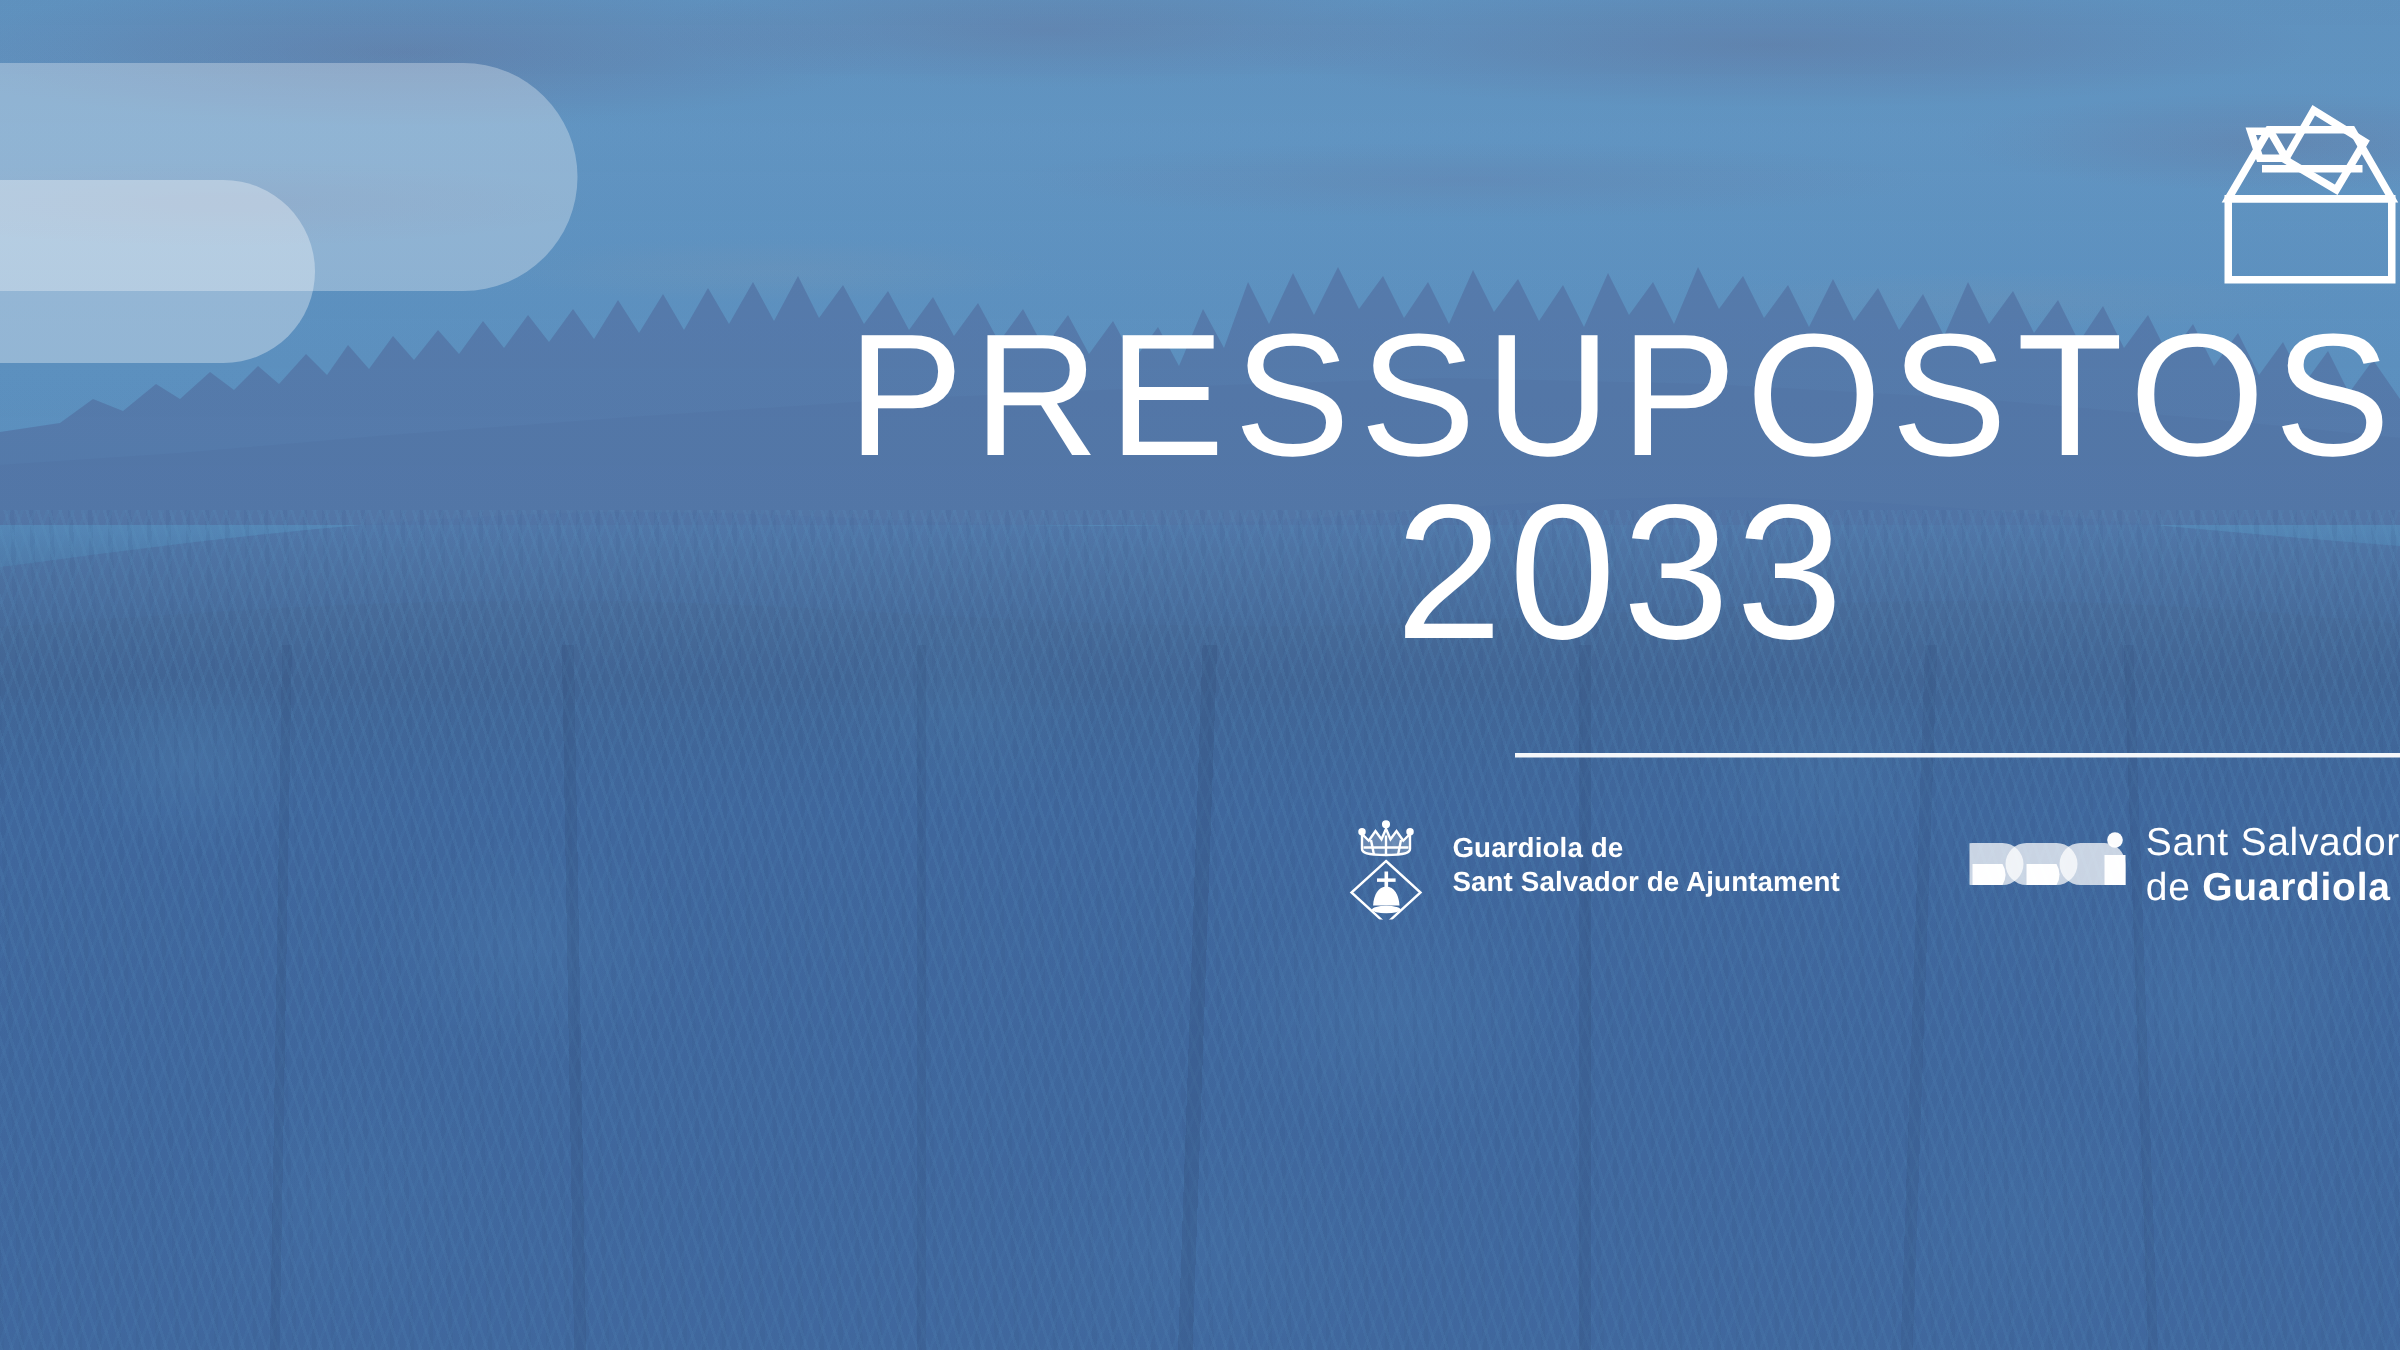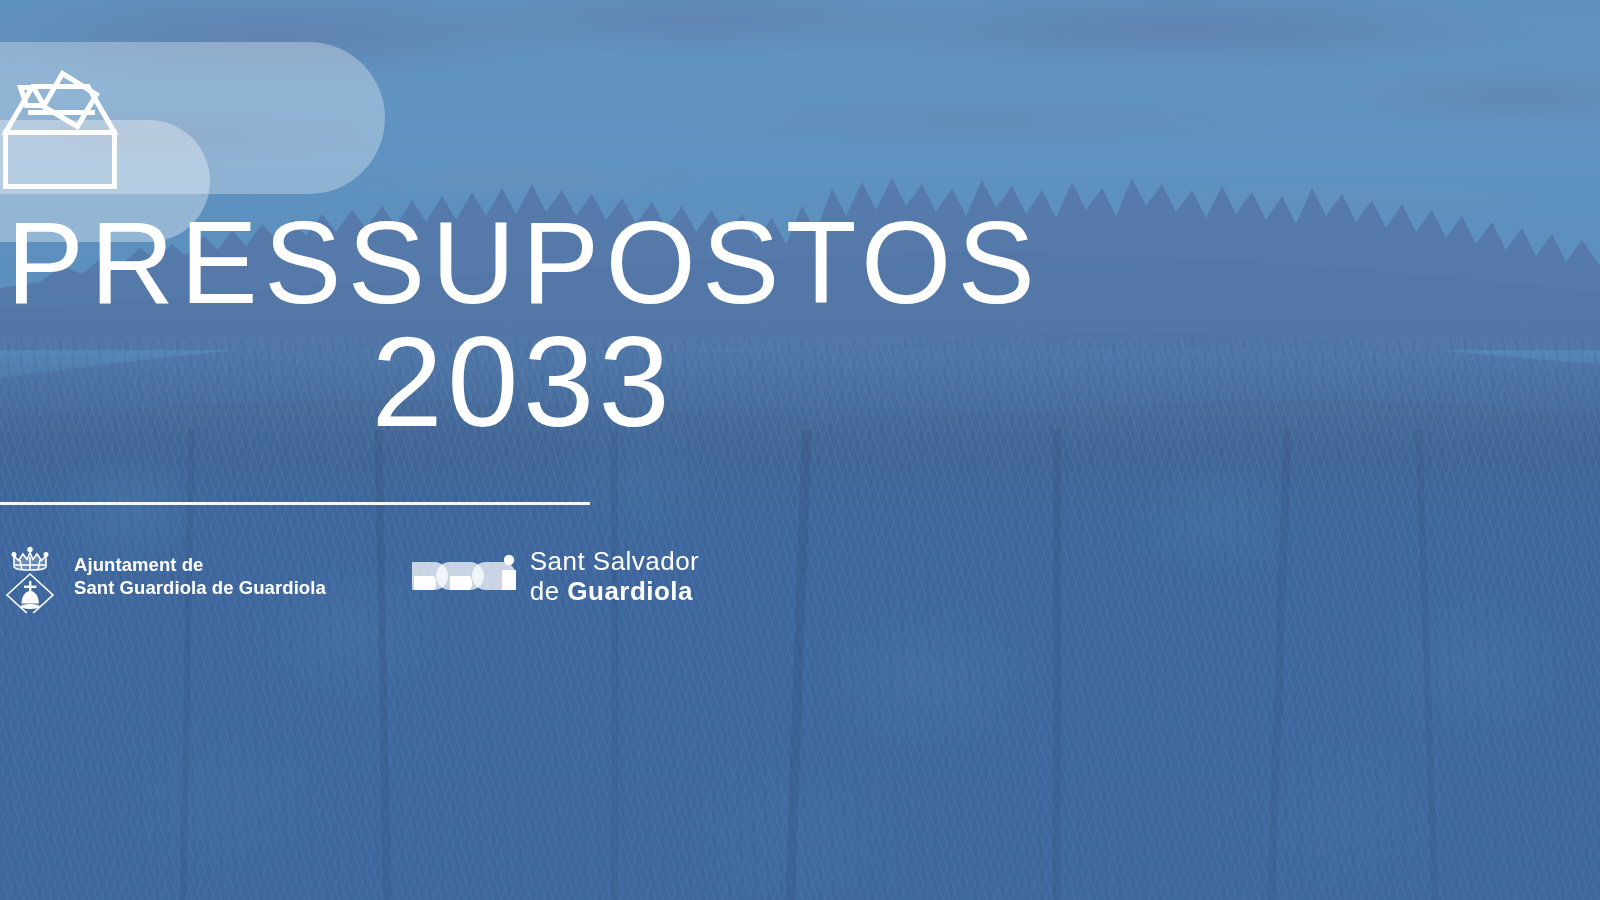--- a/index.html
+++ b/index.html
@@ -140,21 +140,21 @@
     border-radius: 61px;
     background: rgba(255,255,255,.34);
   }
 
   
   .content {
     position: absolute;
     inset: 0;
     display: flex;
     flex-direction: column;
-    align-items: flex-start;
+    align-items: flex-end;
   }
 
   .ballot-icon {
     margin-top: 62px;
     width: 120px;
     height: 130px;
   }
   .ballot-icon svg { display: block; width: 100%; height: 100%; }
 
   .titles {
@@ -322,22 +322,22 @@
 
             <g fill="#ffffff">
               <rect x="29" y="42" width="2.4" height="22"></rect>
               <rect x="24" y="46.6" width="12.4" height="2.3"></rect>
               <path d="M30.2,52 C35.4,52 38.6,57.6 39,64.6 L21.4,64.6 C21.8,57.6 25,52 30.2,52 Z"></path>
               <ellipse cx="30.2" cy="67.4" rx="9.6" ry="2.5"></ellipse>
             </g>
           </svg>
         </div>
         <div class="ajuntament-text">
-          <div>Ajuntament de</div>
-          <div>Sant Guardiola de Guardiola</div>
+          <div>Guardiola de</div>
+          <div>Sant Salvador de Ajuntament</div>
         </div>
       </div>
 
       <div class="logo-ssg">
         <div class="ssg-mark">
           <svg viewBox="0 0 118 44" aria-hidden="true">
 
             <path fill="#ffffff" fill-opacity=".72" d="M2,8 h20 a14,14 0 0 1 0,28 h-20 a14,14 0 0 1 0,-28 Z"></path>
             <path fill="#ffffff" fill-opacity=".98" d="M2,22 h20 a14,14 0 0 1 0,14 h-20 Z"></path>
 

